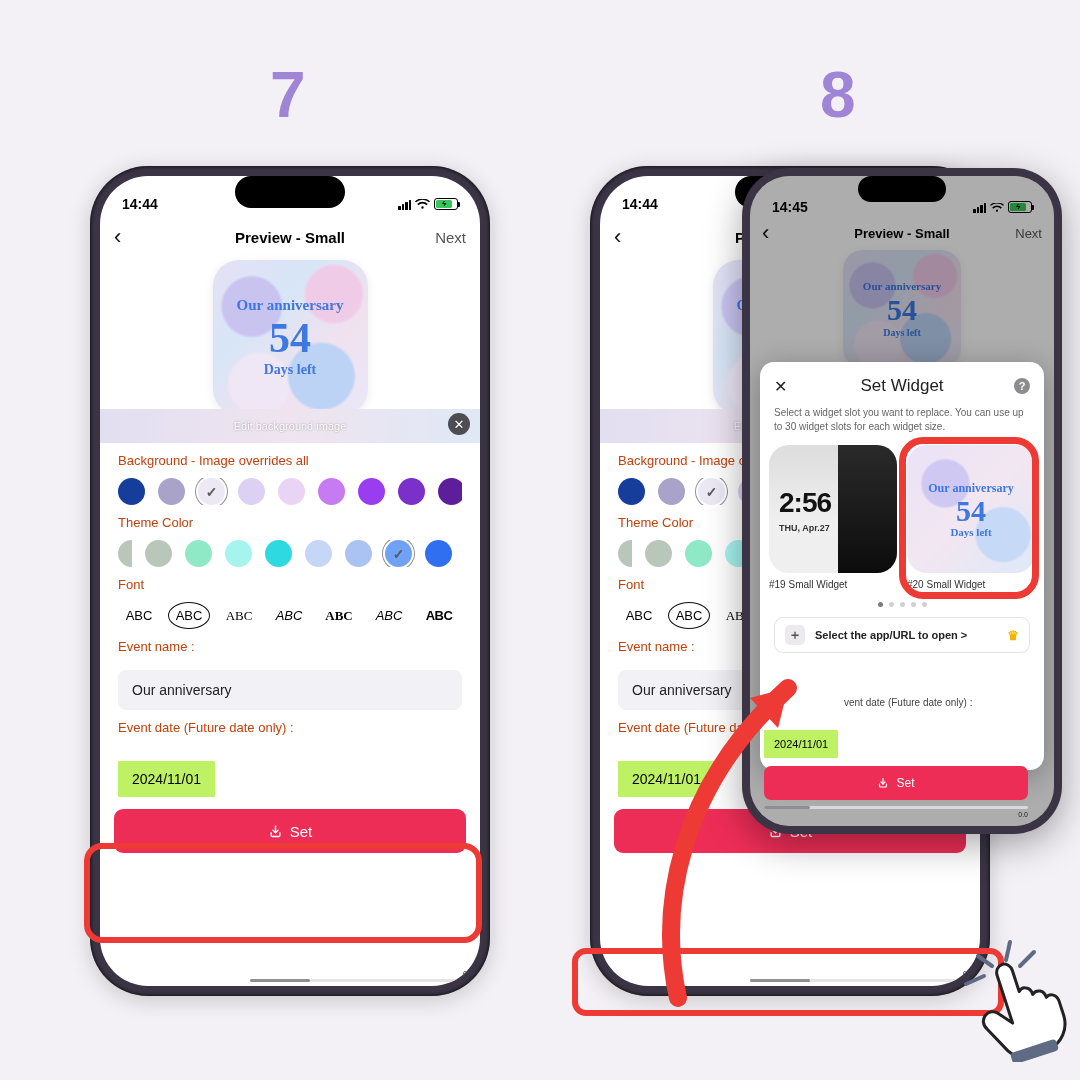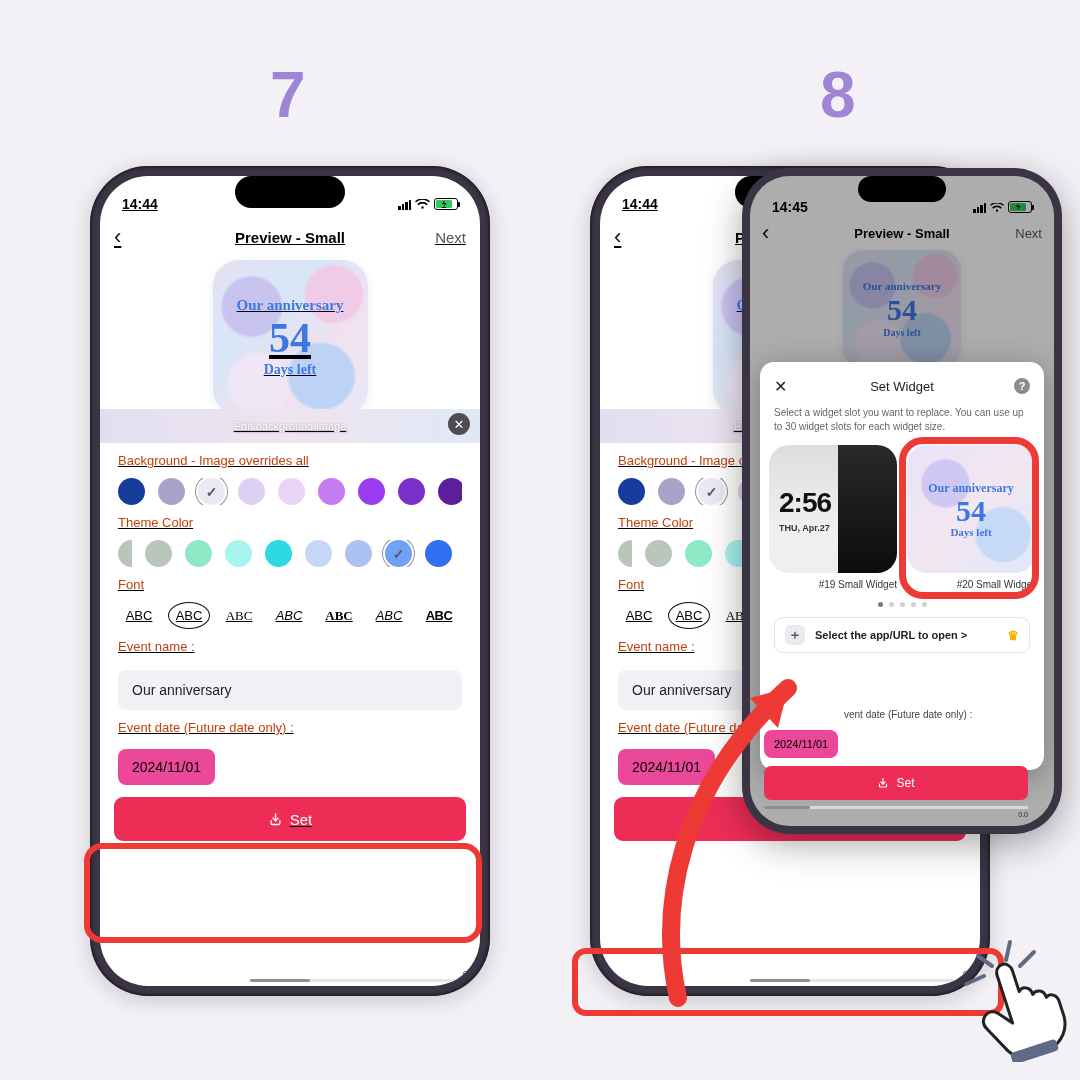--- a/index.html
+++ b/index.html
@@ -28,21 +28,21 @@
   
   .phone {
     position:absolute; width:400px; height:830px; top:166px;
     border-radius:58px; background:var(--phone-border); padding:10px;
     box-shadow:inset 0 0 4px #000, 0 4px 22px rgba(0,0,0,.18);
   }
   .phone.left  { left:90px; }
   .phone.right { left:590px; }
   .phone .screen {
     width:100%; height:100%; background:#fff; border-radius:48px;
-    overflow:hidden; position:relative;text-decoration:underline;
+    overflow:hidden; position:relative;
   }
   .notch {
     position:absolute; top:10px; left:50%; transform:translateX(-50%);
     width:110px; height:32px; background:#000; border-radius:20px; z-index:5;
   }
   .scrollbar{
     position:absolute; right:0; bottom:4px; height:3px; width:230px;
     background:#e5e5e5; border-radius:2px;
   }
   .scrollbar::after{content:""; display:block; height:3px; width:60px;
@@ -115,22 +115,22 @@
   .f-italic{font-style:italic}
   .f-serif{font-family:"Times New Roman",serif;font-weight:700}
   .f-lightit{font-style:italic;font-weight:300}
   .f-heavy{font-weight:900;letter-spacing:-.5px}
 
   .field-input{
     width:100%;background:#f2f2f6;border:none;border-radius:8px;
     padding:12px 14px;font-size:14px;color:#222;margin-top:6px;
   }
   .date-pill{
-    display:inline-block;background:#ec4899;border-radius:8px;
-    padding:10px 14px;margin-top:4px;font-size:14px;
+    display:inline-block;background:#bef264;border-radius:1px;
+    padding:10px 14px;margin-top:16px;font-size:14px;
   }
 
   .set-btn{
     margin:12px 14px 0;height:44px;border-radius:9px;background:var(--accent-pink);
     color:#fff;display:flex;align-items:center;justify-content:center;gap:7px;font-size:15px;font-weight:500;
   }
   .set-icon{width:15px;height:15px}
 
   
   .annot{position:absolute;border:6px solid var(--annotation-red);border-radius:18px;pointer-events:none;z-index:60}
@@ -152,28 +152,28 @@
   .mini-bg{position:absolute;inset:0;z-index:1}
 
   
   .sheet{
     position:absolute;left:10px;right:10px;top:186px;bottom:56px;
     background:#fff;border-radius:14px;z-index:3;padding:14px 14px 10px;
     box-shadow:0 6px 30px rgba(0,0,0,.3);
   }
   .sheet-head{display:flex;align-items:center;justify-content:center;position:relative;height:20px}
   .sheet-head .close{position:absolute;left:0;font-size:16px;color:#222;font-weight:300}
-  .sheet-head .title{font-size:13px;color:#222;font-weight:500}
+  .sheet-head .title{font-size:17px;color:#222;font-weight:500}
   .sheet-head .help{position:absolute;right:0;width:16px;height:16px;border-radius:50%;background:#8c8c90;color:#fff;display:flex;align-items:center;justify-content:center;font-size:11px;font-weight:700}
   .sheet-desc{font-size:10px;color:#666;margin:10px 0 12px;line-height:1.35}
 
   .slot-row{display:flex;gap:10px;justify-content:center}
   .slot{width:150px}
   .slot-thumb{width:128px;height:128px;border-radius:20px;overflow:hidden;position:relative}
-  .slot-label{text-align:right;font-size:10px;color:#333;margin-top:6px}
+  .slot-label{text-align:left;font-size:10px;color:#333;margin-top:6px}
   .slot-clock{background:linear-gradient(180deg,#ddd,#efeff0 60%);position:relative}
   .clock-dark{position:absolute;right:0;top:0;width:46%;height:100%;background:linear-gradient(180deg,#2a2a2a,#0c0c0c)}
   .clock-time{position:absolute;left:10px;top:42px;font-size:28px;font-weight:800;color:#111;letter-spacing:-1px}
   .clock-date{position:absolute;left:10px;top:78px;font-size:9px;color:#333;font-weight:600}
   .slot-anni{background:
       radial-gradient(circle at 30% 30%,#cfc8f3 0 18%,transparent 20%),
       radial-gradient(circle at 75% 70%,#c6d9f6 0 20%,transparent 22%),
       linear-gradient(135deg,#e9e3f7,#f2e6f1,#dee9f8);
       display:flex;flex-direction:column;align-items:center;justify-content:center;color:var(--widget-blue);font-family:"Times New Roman",serif}
   .slot-anni .t{font-size:12px;font-weight:700}

